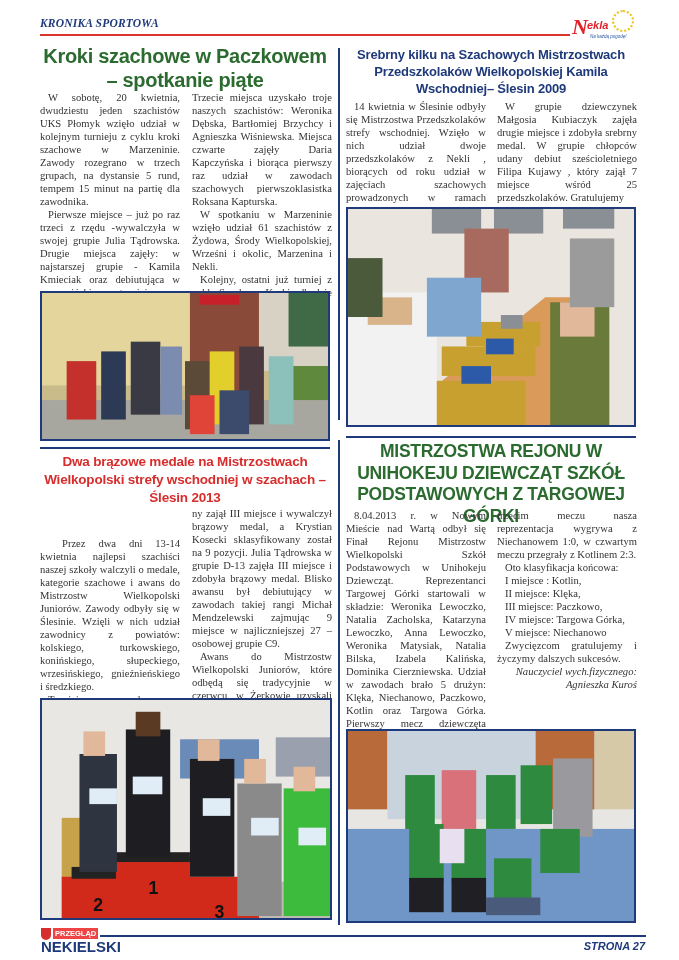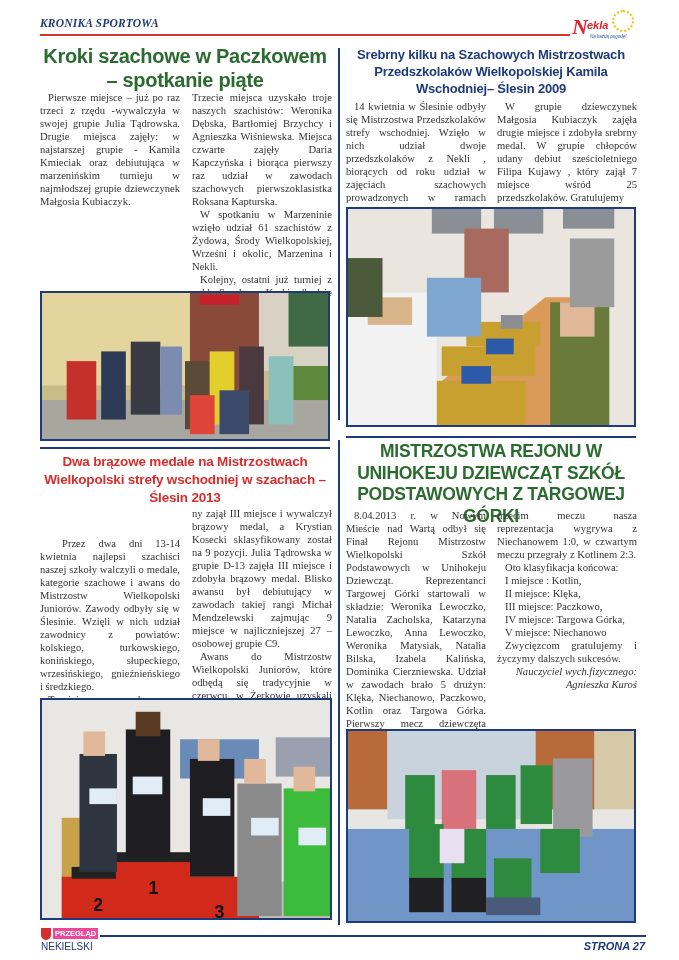--- a/index.html
+++ b/index.html
@@ -28,22 +28,22 @@
   .col p.noind { text-indent: 0; }
   .col p.indL { text-indent: 22px; }
   .col p.right { text-align: right; font-style: italic; text-indent: 0; }
 
   .photo { position: absolute; border: 2px solid #1f3a7a; overflow: hidden; }
   .photo svg { display: block; width: 100%; height: 100%; }
 
   .footer-rule { position: absolute; left: 100px; top: 935px; width: 546px; height: 2px; background: #1f3a7a; }
   .footer-logo { position: absolute; left: 40px; top: 927px; width: 60px; height: 26px; }
   .fl-shield { position: absolute; left: 1px; top: 1px; width: 10px; height: 12px; background: #d72d2d; border-radius: 0 0 5px 5px; }
-  .fl-top { position: absolute; left: 13px; top: 1px; background: #ec4899; color: #fff; font-family: "Liberation Sans", sans-serif; font-weight: bold; font-size: 7.5px; padding: 1px 2px; line-height: 9px; }
-  .fl-bottom { position: absolute; left: 1px; top: 14px; color: #1f3a7a; font-family: "Liberation Sans", sans-serif; font-weight: normal; font-size: 10px; line-height: 11px; }
+  .fl-top { position: absolute; left: 13px; top: 1px; background: #ef4444; color: #fff; font-family: "Liberation Sans", sans-serif; font-weight: bold; font-size: 7.5px; padding: 1px 2px; line-height: 9px; }
+  .fl-bottom { position: absolute; left: 1px; top: 14px; color: #1f3a7a; font-family: "Liberation Sans", sans-serif; font-weight: bold; font-size: 15px; line-height: 11px; }
   .page-num { position: absolute; right: 34px; top: 940px; font-family: "Liberation Sans", sans-serif; font-style: italic; font-weight: bold; font-size: 11px; color: #1f3a7a; }
 </style>
 </head>
 <body>
 
 <div class="header-label">KRONIKA SPORTOWA</div>
 <div class="header-rule"></div>
 <div class="logo">
   <div class="logo-sun"></div>
   <span class="logo-n">N</span>
@@ -54,20 +54,21 @@
 <div class="vdiv" style="left:338px; top:48px; height:372px;"></div>
 <div class="vdiv" style="left:338px; top:440px; height:485px;"></div>
 <div class="hrule" style="left:40px; top:447px; width:290px;"></div>
 <div class="hrule" style="left:346px; top:436px; width:290px;"></div>
 
 <div class="title t-green-big" style="left:40px; top:44px; width:290px;">
   <span class="line">Kroki szachowe w Paczkowem –</span>
   <span class="line">spotkanie piąte</span>
 </div>
 <div class="col" style="left:40px; top:91px; width:140px;">
+  <p>W sobotę, 20 kwietnia, dwudziestu jeden szachistów UKS Płomyk wzięło udział w kolejnym turnieju z cyklu kroki szachowe w Marzeninie. Zawody rozegrano w trzech grupach, na dystansie 5 rund, tempem 15 minut na partię dla zawodnika.</p>
   <p>Pierwsze miejsce – już po raz trzeci z rzędu -wywalczyła w swojej grupie Julia Tądrowska. Drugie miejsca zajęły: w najstarszej grupie - Kamila Kmieciak oraz debiutująca w marzenińskim turnieju w najmłodszej grupie dziewczynek Małgosia Kubiaczyk.</p>
 </div>
 <div class="col" style="left:192px; top:91px; width:140px;">
   <p class="noind">Trzecie miejsca uzyskało troje naszych szachistów: Weronika Dębska, Bartłomiej Brzychcy i Agnieszka Wiśniewska. Miejsca czwarte zajęły Daria Kapczyńska i biorąca pierwszy raz udział w zawodach szachowych pierwszoklasistka Roksana Kapturska.</p>
   <p>W spotkaniu w Marzeninie wzięło udział 61 szachistów z Żydowa, Środy Wielkopolskiej, Wrześni i okolic, Marzenina i Nekli.</p>
   <p>Kolejny, ostatni już turniej z cyklu Szachowe Kroki odbędzie się 18 maja.</p>
 </div>
 <div class="photo" style="left:40px; top:291px; width:290px; height:150px;">
   <svg viewBox="0 0 290 150" preserveAspectRatio="none">
     <rect width="290" height="150" fill="#c9bb8a"></rect>

